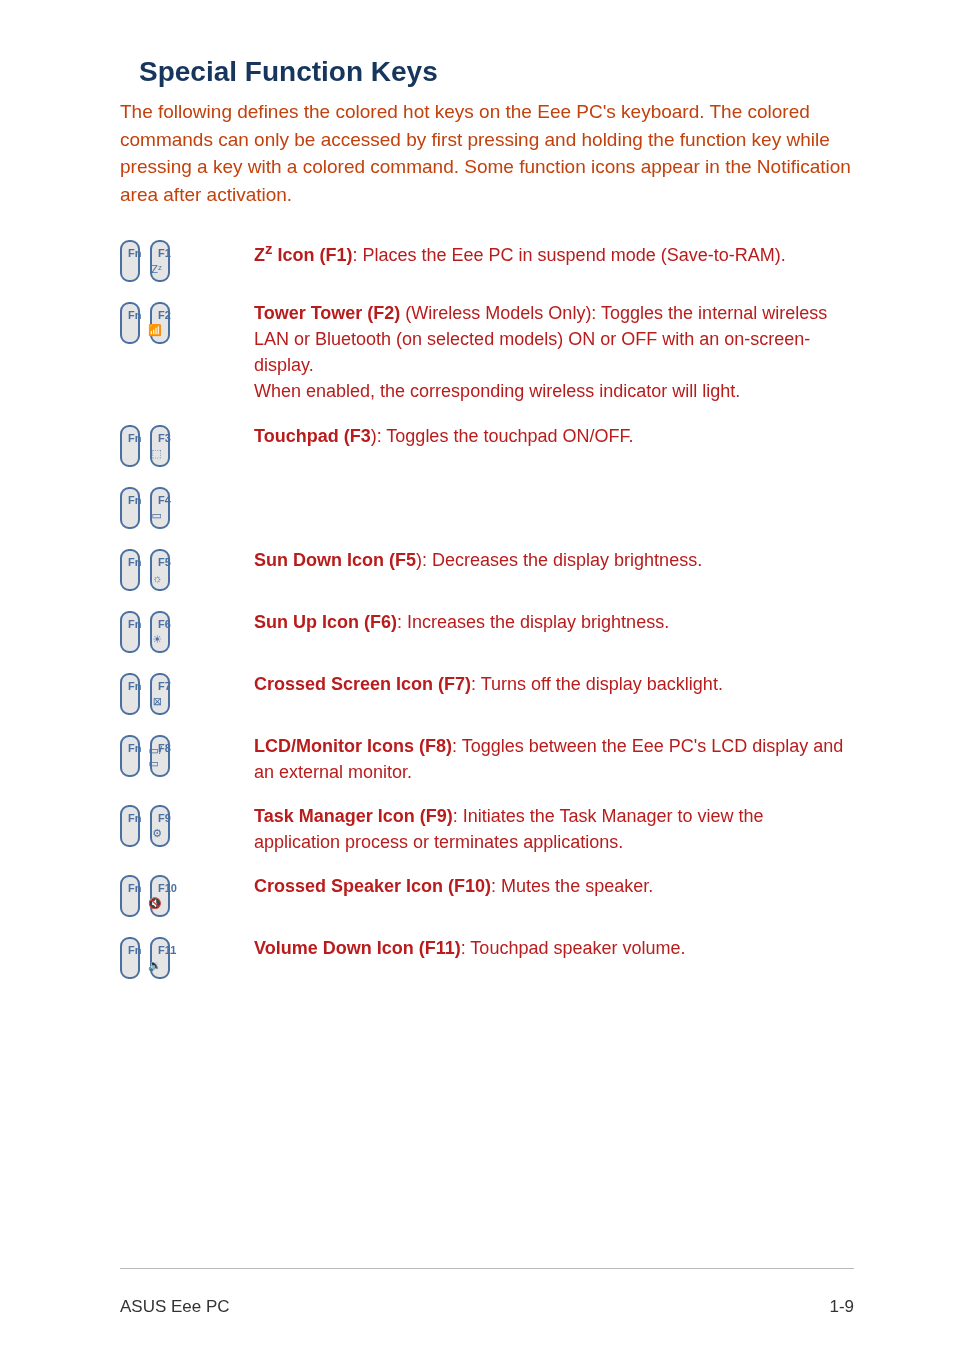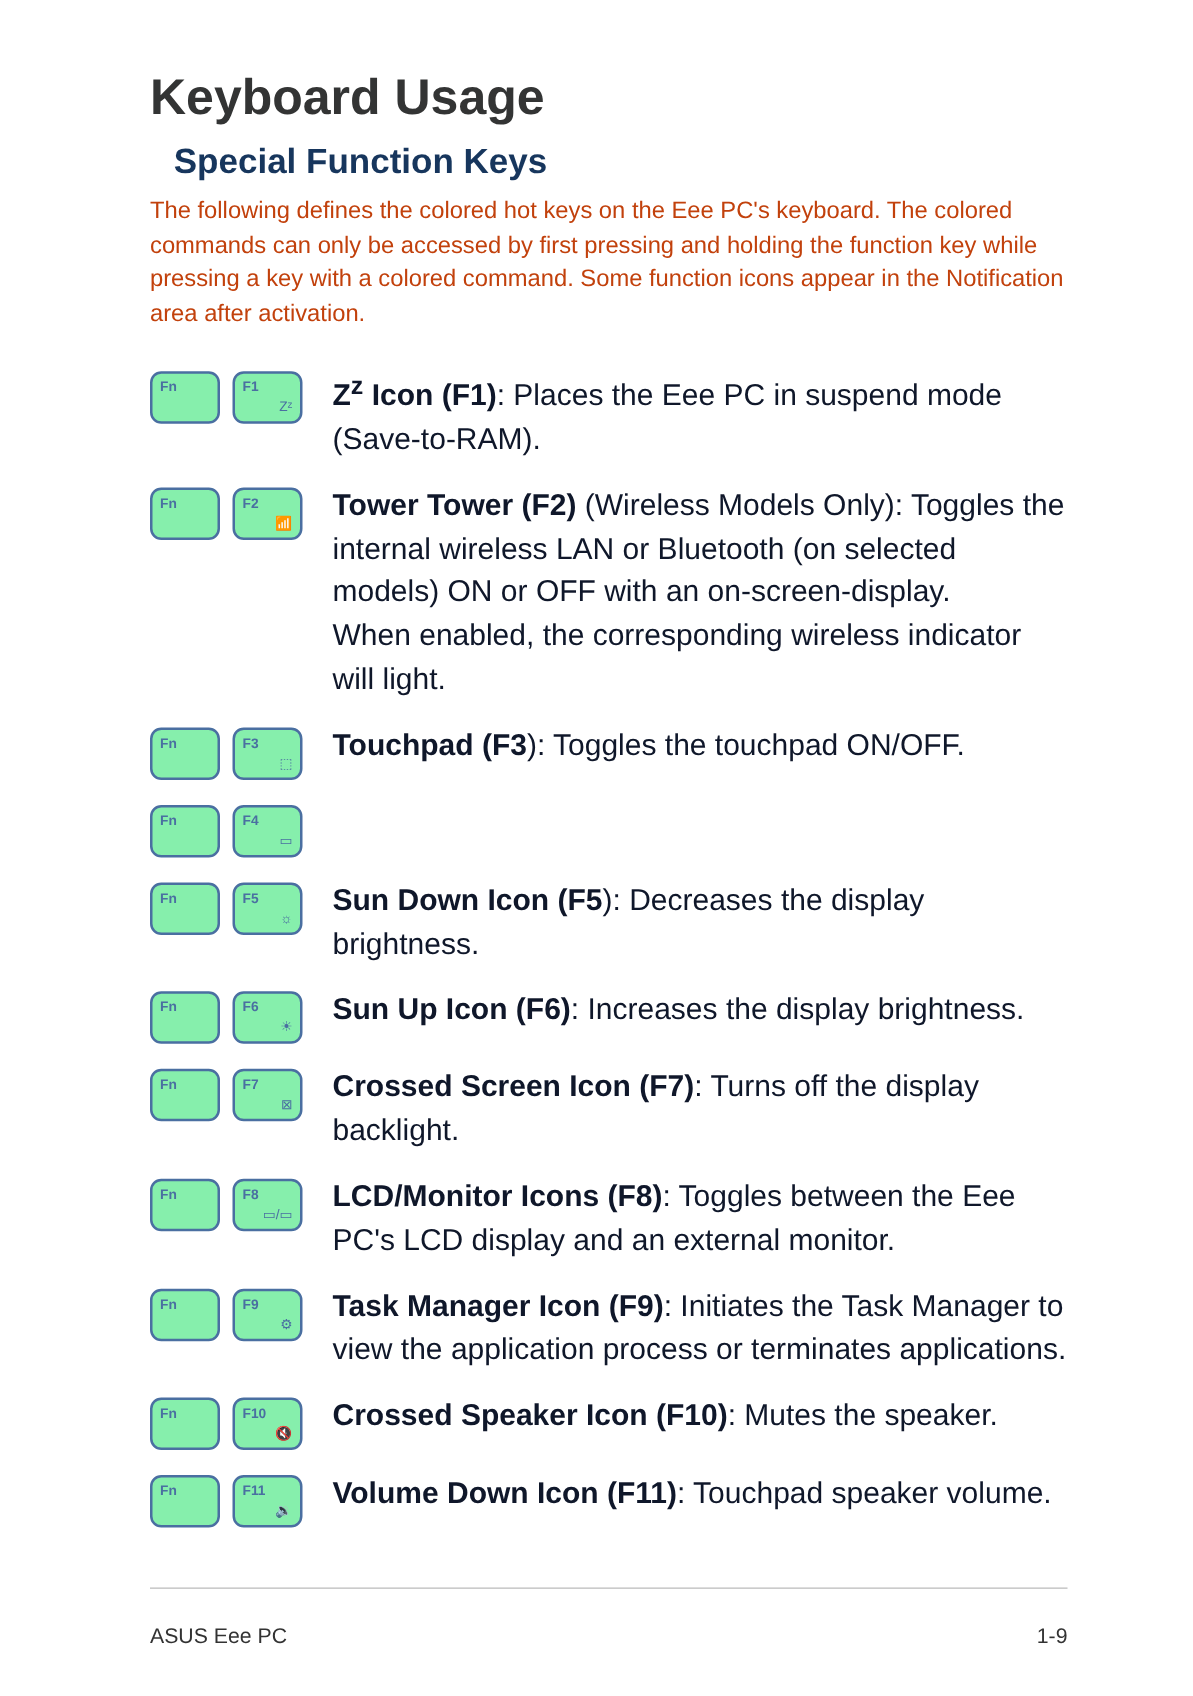--- a/index.html
+++ b/index.html
@@ -3,33 +3,32 @@
 <meta charset="utf-8">
 <style>
   * { box-sizing: border-box; margin: 0; padding: 0; }
   html, body { width: 954px; min-height: 1357px; background: #fff; font-family: "Segoe UI", "Myriad Pro", Arial, sans-serif; color: #222; }
   .page { padding: 56px 100px 40px 120px; display: flex; flex-direction: column; min-height: 1357px; }
   h1 { font-size: 40px; font-weight: 700; color: #333434; margin-bottom: 12px; letter-spacing: 0; }
   h2 { font-size: 28px; font-weight: 700; color: #17365d; margin-bottom: 10px; margin-left: 19px; }
   .intro { font-size: 19px; line-height: 1.45; color: #c2410c; margin-bottom: 30px; }
   .row { display: flex; align-items: flex-start; margin-bottom: 18px; }
   .keys { display: flex; gap: 10px; flex: 0 0 110px; margin-right: 24px; padding-top: 2px; }
-  .key { width: 56px; height: 42px; border: 2px solid #4a6fa1; border-radius: 9px; display: flex; align-items: center; justify-content: center; position: relative; background: #86efac; }
+  .key { width: 20px; height: 42px; border: 2px solid #4a6fa1; border-radius: 9px; display: flex; align-items: center; justify-content: center; position: relative; background: #e5e5e5; }
   .key .label { font-size: 11px; color: #4a6fa1; font-weight: 600; position: absolute; top: 5px; left: 6px; }
   .key .glyph { position: absolute; bottom: 5px; right: 6px; font-size: 11px; color: #4a6fa1; }
-  .desc { font-size: 24px; line-height: 1.45; color: #0f172a; flex: 1; }
+  .desc { font-size: 18px; line-height: 1.45; color: #b91c1c; flex: 1; }
   .desc .title { font-weight: 700; }
   .spacer { flex: 1 1 auto; }
   .footer { display: flex; justify-content: space-between; align-items: flex-end; border-top: 1px solid #bbb; padding-top: 28px; font-size: 17px; color: #333; margin-top: 30px; }
 </style>
 </head>
 <body>
 
 <div class="page">
-  <h1>Keyboard Usage</h1>
   <h2>Special Function Keys</h2>
   <p class="intro">The following defines the colored hot keys on the Eee PC's keyboard. The colored commands can only be accessed by first pressing and holding the function key while pressing a key with a colored command. Some function icons appear in the Notification area after activation.</p>
 
   <div id="rows-container">
       <div class="row">
         <div class="keys">
           <div class="key">
             <span class="label">Fn</span>
           </div>
           <div class="key">

